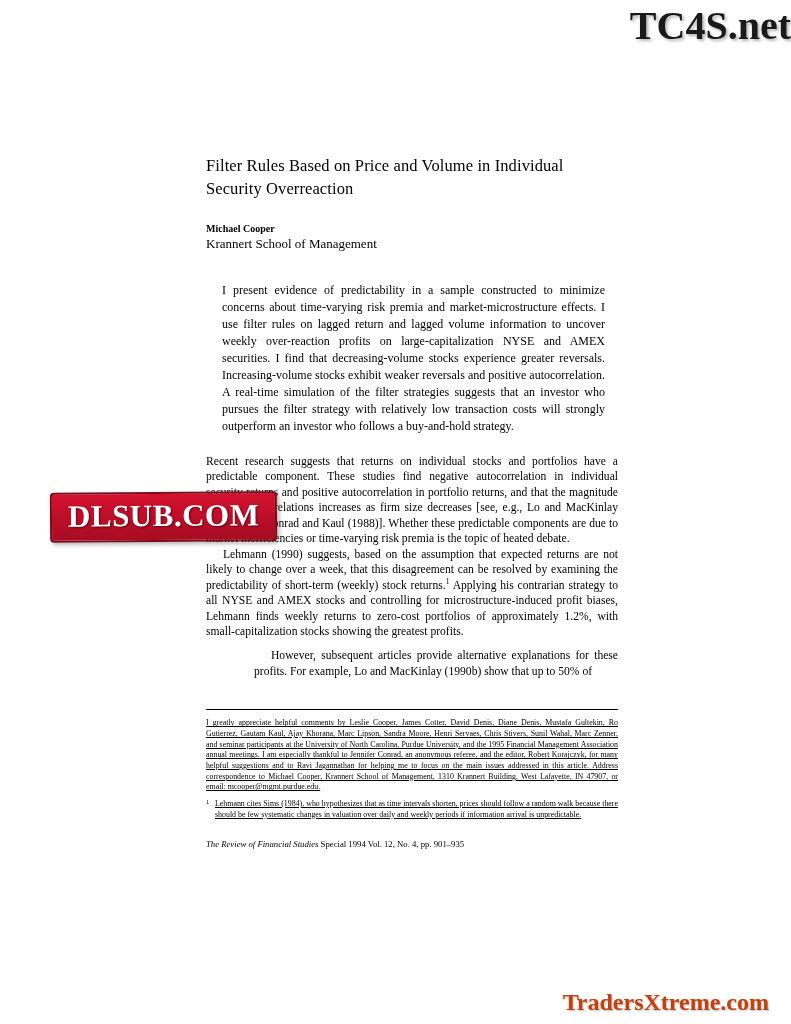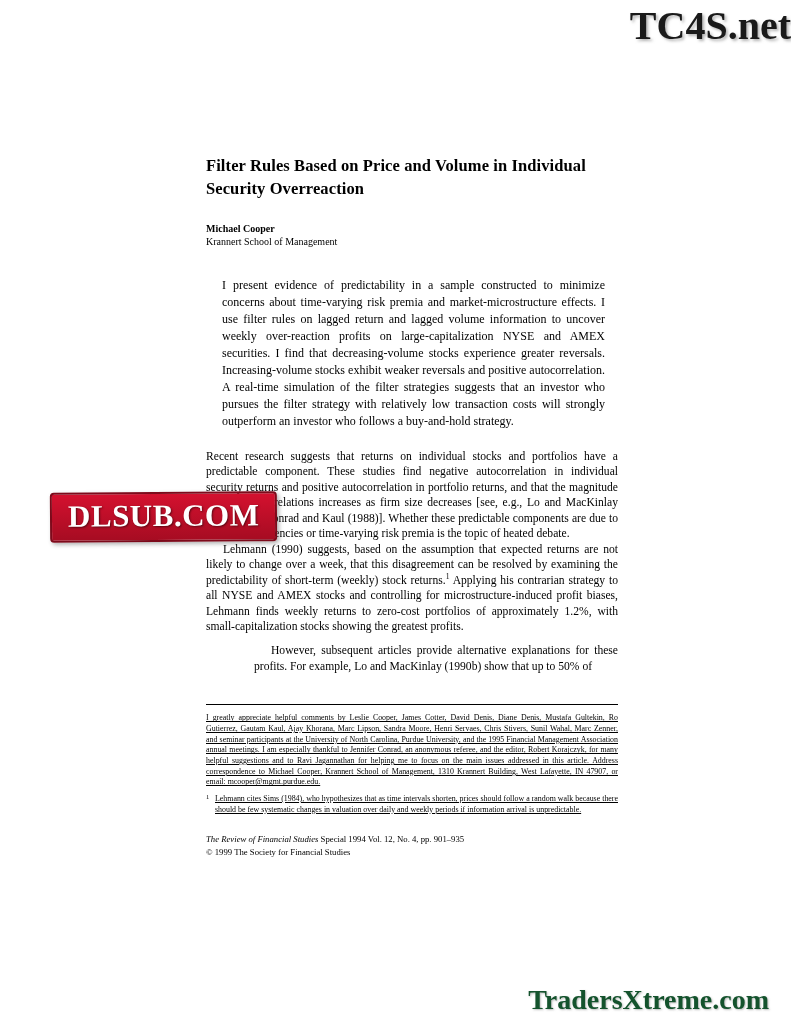--- a/index.html
+++ b/index.html
@@ -51,22 +51,22 @@
     letter-spacing: 0.5px;
     text-shadow: 1px 1px 2px rgba(0,0,0,0.5);
     white-space: nowrap;
   }
   .wm-bottom {
     position: absolute;
     bottom: 8px;
     right: 22px;
     font-family: "Liberation Serif", serif;
     font-weight: bold;
-    font-size: 28px;
-    color: #14532d;
+    font-size: 24px;
+    color: #c2410c;
     text-shadow: 1px 1px 2px rgba(120,120,120,0.5);
     z-index: 40;
     white-space: nowrap;
     text-align: right;
   }
 
   
   .page {
     position: absolute;
     left: 0; top: 0;
@@ -75,32 +75,32 @@
   }
   .content {
     position: absolute;
     left: 206px;
     top: 155px;
     width: 412px;
   }
 
   h1.title {
     font-size: 16.5px;
-    font-weight: bold;
+    font-weight: normal;
     line-height: 1.38;
     margin: 0 0 22px 0;
     letter-spacing: 0.1px;
   }
   .author {
     font-size: 10px;
     font-weight: bold;
     margin: 0 0 2px 0;
   }
   .affiliation {
-    font-size: 10px;
+    font-size: 13px;
     margin: 0 0 30px 0;
   }
 
   .abstract {
     margin-left: 16px;
     width: 383px;
     font-size: 12px;
     line-height: 1.42;
     text-align: justify;
     margin-bottom: 19px;
@@ -185,21 +185,20 @@
     <div class="footnotes">
       <div class="fn-item">I greatly appreciate helpful comments by Leslie Cooper, James Cotter, David Denis, Diane Denis, Mustafa Gultekin, Ro Gutierrez, Gautam Kaul, Ajay Khorana, Marc Lipson, Sandra Moore, Henri Servaes, Chris Stivers, Sunil Wahal, Marc Zenner, and seminar participants at the University of North Carolina, Purdue University, and the 1995 Financial Management Association annual meetings. I am especially thankful to Jennifer Conrad, an anonymous referee, and the editor, Robert Korajczyk, for many helpful suggestions and to Ravi Jagannathan for helping me to focus on the main issues addressed in this article. Address correspondence to Michael Cooper, Krannert School of Management, 1310 Krannert Building, West Lafayette, IN 47907, or email: mcooper@mgmt.purdue.edu.</div>
       <div class="fn-item fn-marked">
         <span class="fn-marker">1</span>
         <span>Lehmann cites Sims (1984), who hypothesizes that as time intervals shorten, prices should follow a random walk because there should be few systematic changes in valuation over daily and weekly periods if information arrival is unpredictable.</span>
       </div>
     </div>
 
     <div class="journal-info">
       <div><span class="ital">The Review of Financial Studies</span><span> Special 1994 Vol. 12, No. 4, pp. 901–935</span></div>
-      <div>© 1999 The Society for Financial Studies</div>
     </div>
 
   </div>
 
   <div class="wm-top">TC4S.net</div>
 
   <div class="wm-mid">
     <span>DLSUB.COM</span>
   </div>
 

